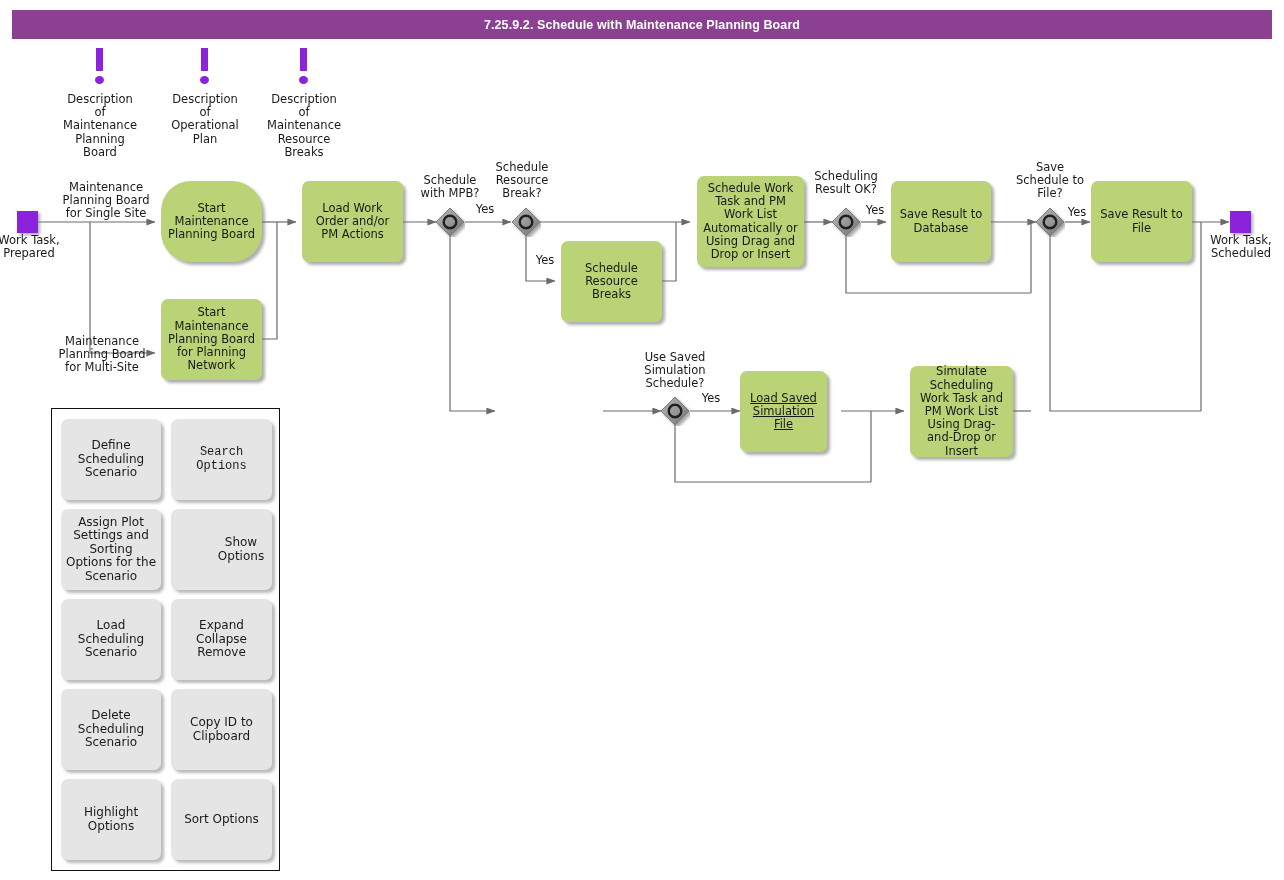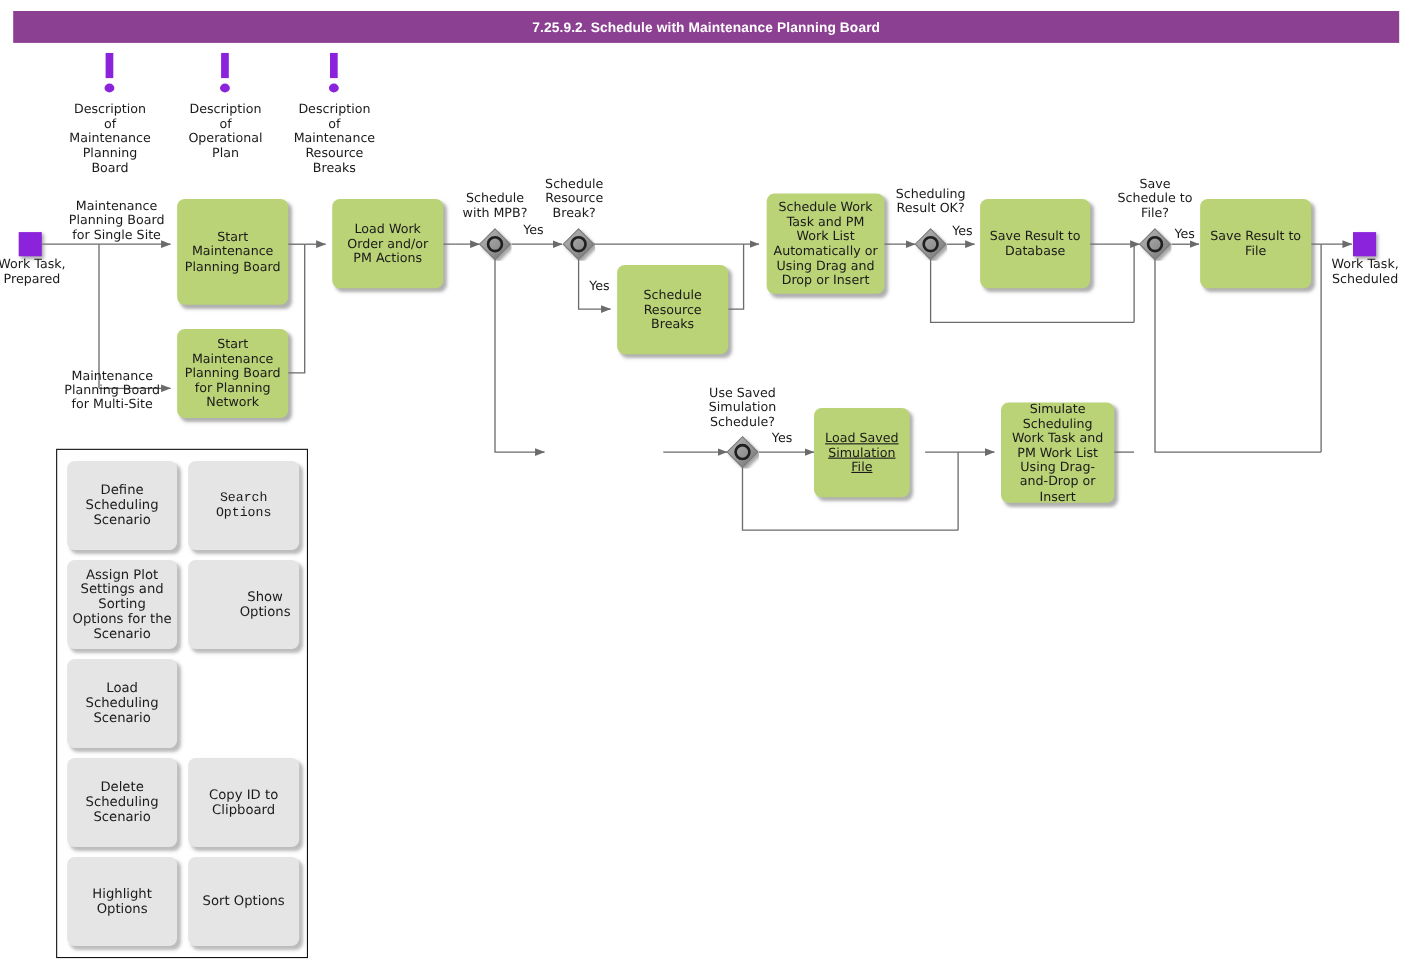--- a/index.html
+++ b/index.html
@@ -287,21 +287,21 @@
   <div class="lbl" style="left:631px; top:351px; width:88px;">Use Saved
 Simulation
 Schedule?</div>
   <div class="gateway" style="left:660px; top:396px;">
     <svg width="30" height="30" viewBox="0 0 30 30">
       <polygon points="15,1 29,15 15,29 1,15" fill="url(#gwgrad)" stroke="#7a7a7a" stroke-width="1" filter="url(#dshadow)"></polygon>
       <circle cx="15" cy="15" r="6.3" fill="none" stroke="#1f1f1f" stroke-width="2.4"></circle>
     </svg>
   </div>
 
-  <div class="proc" style="left:161px; top:181px; width:101px; height:96px;">
+  <div class="proc" style="left:161px; top:181px; width:101px; height:81px;border-radius:30px;">
     <span>Start
 Maintenance
 Planning
 Board</span>
   </div>
 
   <div class="proc" style="left:161px; top:299px; width:101px; height:81px;">
     <span>Start
 Maintenance
 Planning Board
@@ -374,20 +374,25 @@
 for the Scenario</span>
     </div>
     <div class="optbox" style="left:119px; top:100px; width:101px; height:81px;padding-left:43px;">
       <span>Show Options</span>
     </div>
 
     <div class="optbox" style="left:9px; top:190px; width:100px; height:81px;">
       <span>Load Scheduling
 Scenario</span>
     </div>
+    <div class="optbox" style="left:119px; top:190px; width:101px; height:81px;">
+      <span>Expand
+Collapse
+Remove</span>
+    </div>
 
     <div class="optbox" style="left:9px; top:280px; width:100px; height:81px;">
       <span>Delete
 Scheduling
 Scenario</span>
     </div>
     <div class="optbox" style="left:119px; top:280px; width:101px; height:81px;">
       <span>Copy ID to
 Clipboard</span>
     </div>

